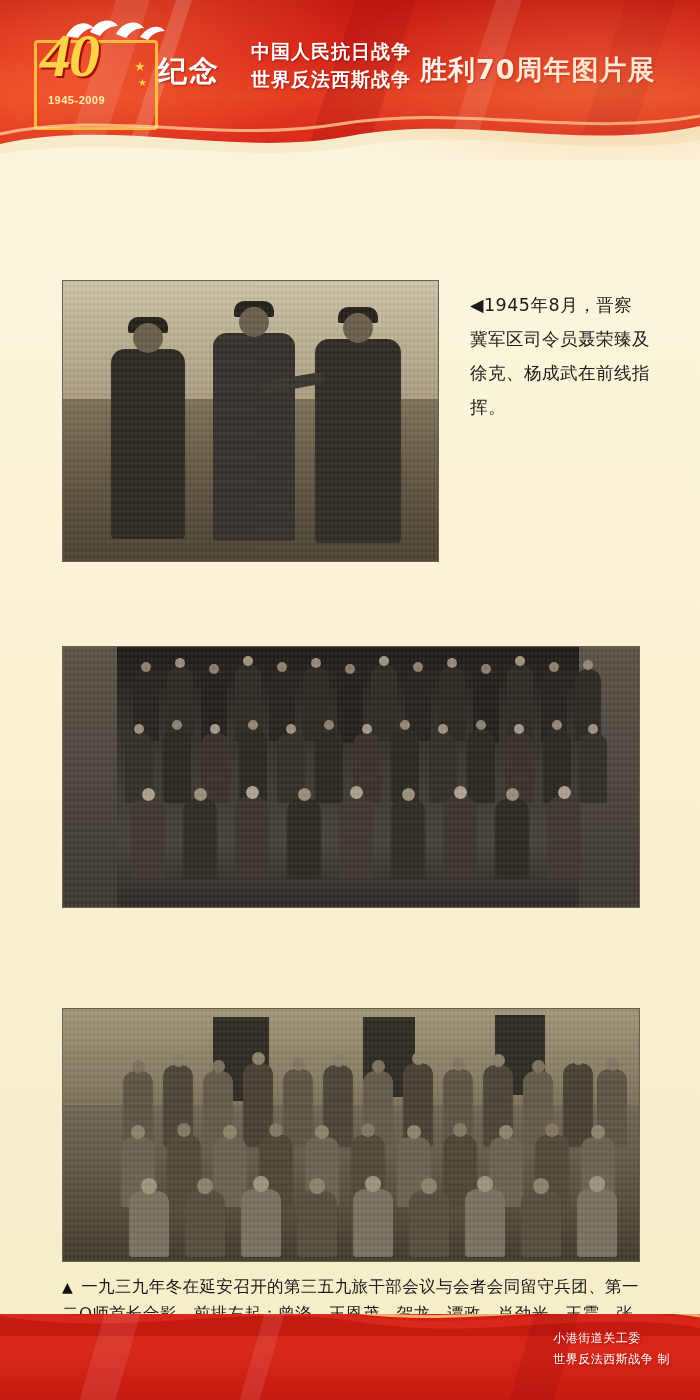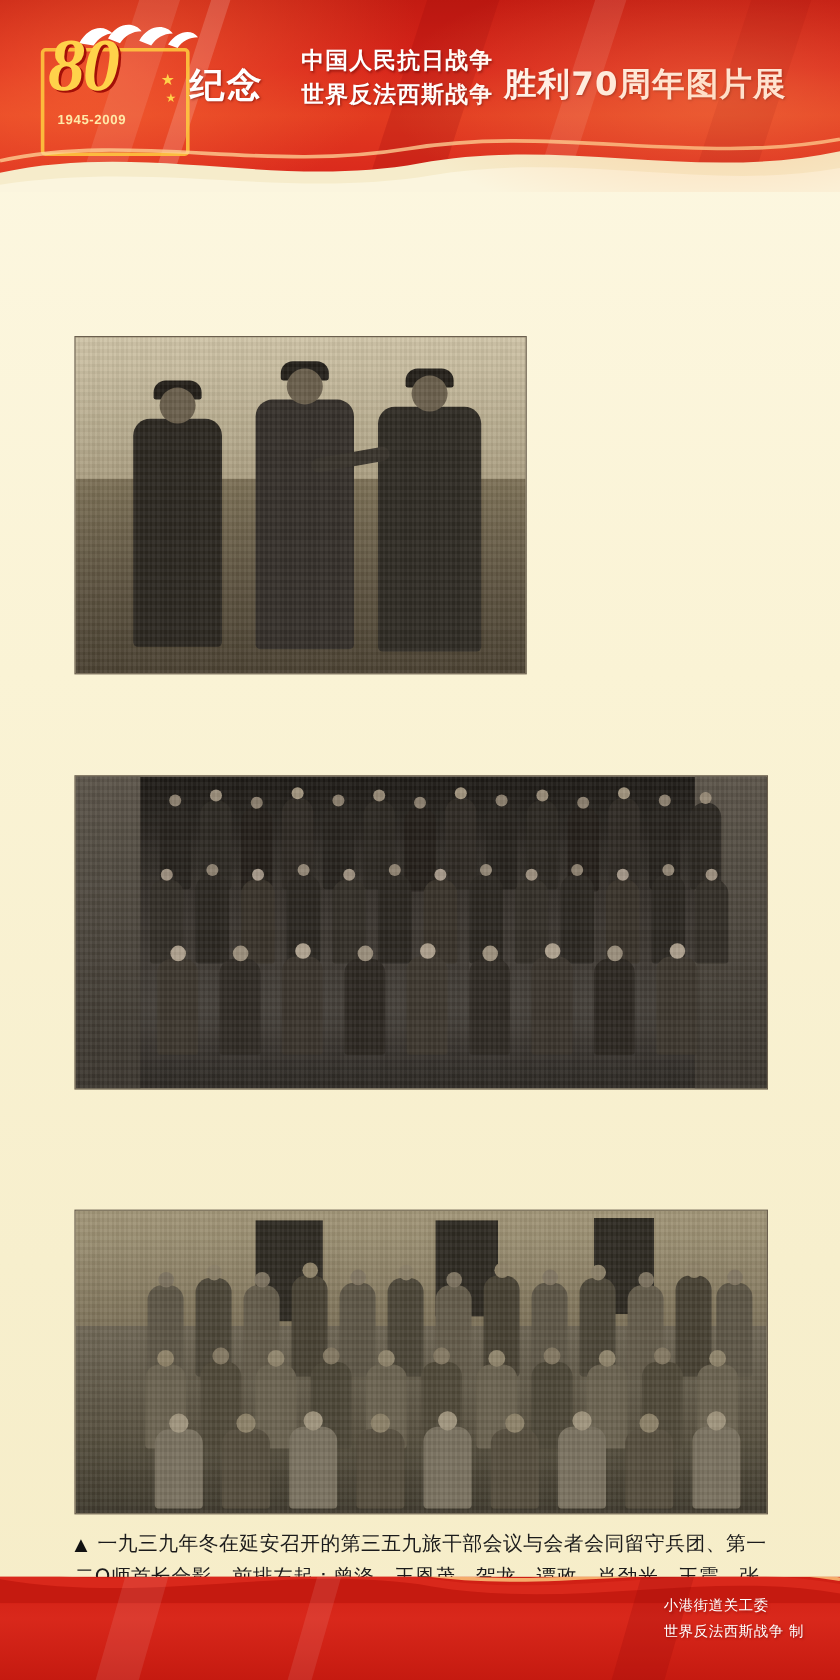--- a/index.html
+++ b/index.html
@@ -356,21 +356,21 @@
     <div class="fold f5"></div>
 
     <div class="emblem">
       <svg class="doves" viewBox="0 0 110 30">
         <path d="M6 20 C14 6, 26 4, 34 12 C28 12, 22 16, 18 22 Z" fill="#ffffff"></path>
         <path d="M30 16 C38 2, 52 2, 58 10 C50 10, 44 14, 40 20 Z" fill="#ffffff"></path>
         <path d="M56 18 C64 4, 78 4, 84 12 C76 12, 70 16, 66 22 Z" fill="#ffffff"></path>
         <path d="M80 21 C88 9, 100 8, 105 15 C98 15, 92 18, 88 24 Z" fill="#ffffff"></path>
       </svg>
       <div class="ribbon-box"></div>
-      <div class="emblem-70">80</div>
+      <div class="emblem-70">40</div>
       <div class="emblem-dates">1945-2009</div>
       <span class="emblem-star" style="left:100px; top:44px;">★</span>
       <span class="emblem-star" style="left:104px; top:62px; font-size:10px;">★</span>
     </div>
 
     <div class="header-title">
       <span class="ht-ji">纪念</span>
       <div class="ht-mid">
         <div>中国人民抗日战争</div>
         <div>世界反法西斯战争</div>
@@ -403,20 +403,23 @@
         </div>
         <div class="fig" style="left:252px; top:58px; width:86px; height:204px; background:#2f2b24;">
           <div class="cap"></div>
           <div class="head"></div>
         </div>
 
         <div style="position:absolute; left:196px; top:96px; width:66px; height:12px; background:#39342c; transform:rotate(-10deg); border-radius:6px;"></div>
         <div class="grain"></div>
       </div>
 
+      <div class="side-caption">
+        <span class="tri">◀</span><span>1945年8月，晋察冀军区司令员聂荣臻及徐克、杨成武在前线指挥。</span>
+      </div>
     </div>
 
     <div class="block" style="height:66px;"></div>
 
     <div class="block" style="height:330px;">
       <div class="photo p2">
         <div class="wallL"></div>
         <div class="wallR"></div>
         <div class="crowd">
 

